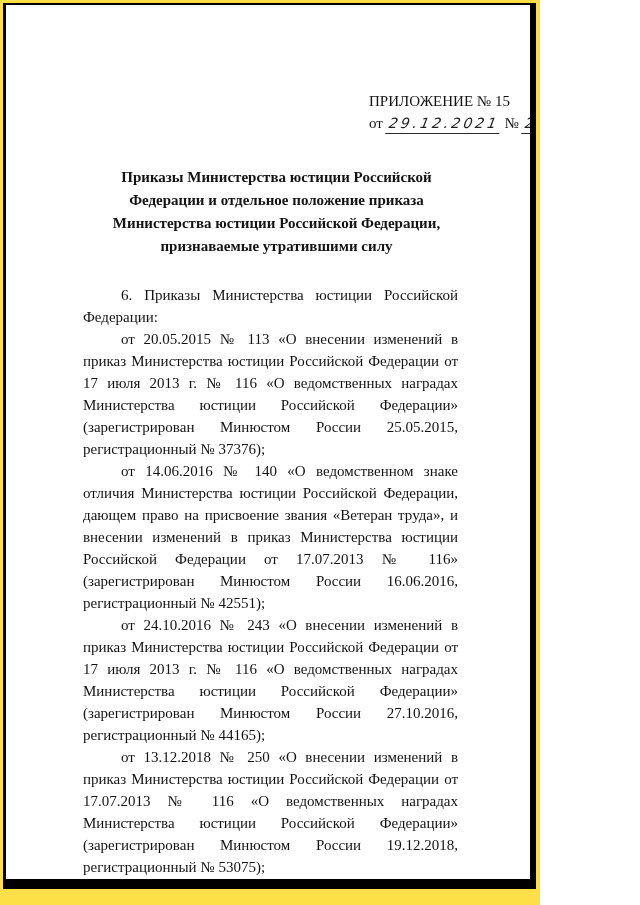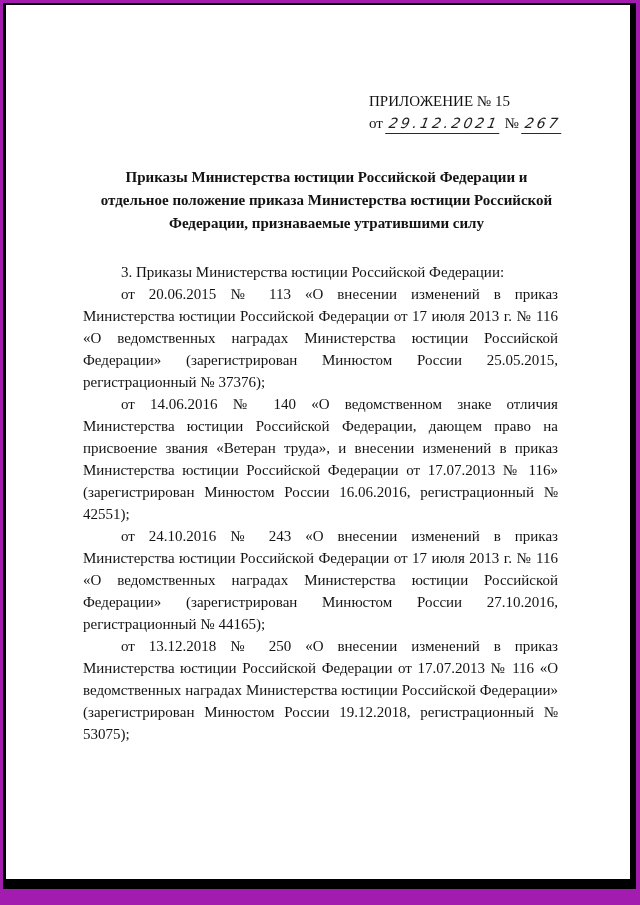--- a/index.html
+++ b/index.html
@@ -2,24 +2,24 @@
 <html><head>
 <meta charset="utf-8">
 <style>
   html, body {
     margin: 0;
     padding: 0;
     background: #ffffff;
   }
   .scan {
     position: relative;
-    width: 640px;
+    width: 540px;
     height: 905px;
     box-sizing: border-box;
-    background: #a21caf;
+    background: #fde047;
     padding: 3px 4px 16px 3px;
   }
   .page {
     position: relative;
     width: 100%;
     height: 100%;
     box-sizing: border-box;
     background: #ffffff;
     border-top: 2px solid #000;
     border-left: 3px solid #000;
@@ -81,21 +81,21 @@
         <div class="header-line stamp-line">
           <span>от</span>
           <span class="handwritten">29.12.2021</span>
           <span>№</span>
           <span class="handwritten">267</span>
         </div>
       </div>
 
       <div class="doc-title">Приказы Министерства юстиции Российской Федерации и отдельное положение приказа Министерства юстиции Российской Федерации, признаваемые утратившими силу</div>
 
-      <p class="para">3. Приказы Министерства юстиции Российской Федерации:</p>
-      <p class="para">от 20.06.2015 № 113 «О внесении изменений в приказ Министерства юстиции Российской Федерации от 17 июля 2013 г. № 116 «О ведомственных наградах Министерства юстиции Российской Федерации» (зарегистрирован Минюстом России 25.05.2015, регистрационный № 37376);</p>
+      <p class="para">6. Приказы Министерства юстиции Российской Федерации:</p>
+      <p class="para">от 20.05.2015 № 113 «О внесении изменений в приказ Министерства юстиции Российской Федерации от 17 июля 2013 г. № 116 «О ведомственных наградах Министерства юстиции Российской Федерации» (зарегистрирован Минюстом России 25.05.2015, регистрационный № 37376);</p>
       <p class="para">от 14.06.2016 № 140 «О ведомственном знаке отличия Министерства юстиции Российской Федерации, дающем право на присвоение звания «Ветеран труда», и внесении изменений в приказ Министерства юстиции Российской Федерации от 17.07.2013 № 116» (зарегистрирован Минюстом России 16.06.2016, регистрационный № 42551);</p>
       <p class="para">от 24.10.2016 № 243 «О внесении изменений в приказ Министерства юстиции Российской Федерации от 17 июля 2013 г. № 116 «О ведомственных наградах Министерства юстиции Российской Федерации» (зарегистрирован Минюстом России 27.10.2016, регистрационный № 44165);</p>
       <p class="para">от 13.12.2018 № 250 «О внесении изменений в приказ Министерства юстиции Российской Федерации от 17.07.2013 № 116 «О ведомственных наградах Министерства юстиции Российской Федерации» (зарегистрирован Минюстом России 19.12.2018, регистрационный № 53075);</p>
 
     </div>
   </div>
 </div>
 
 </body></html>

